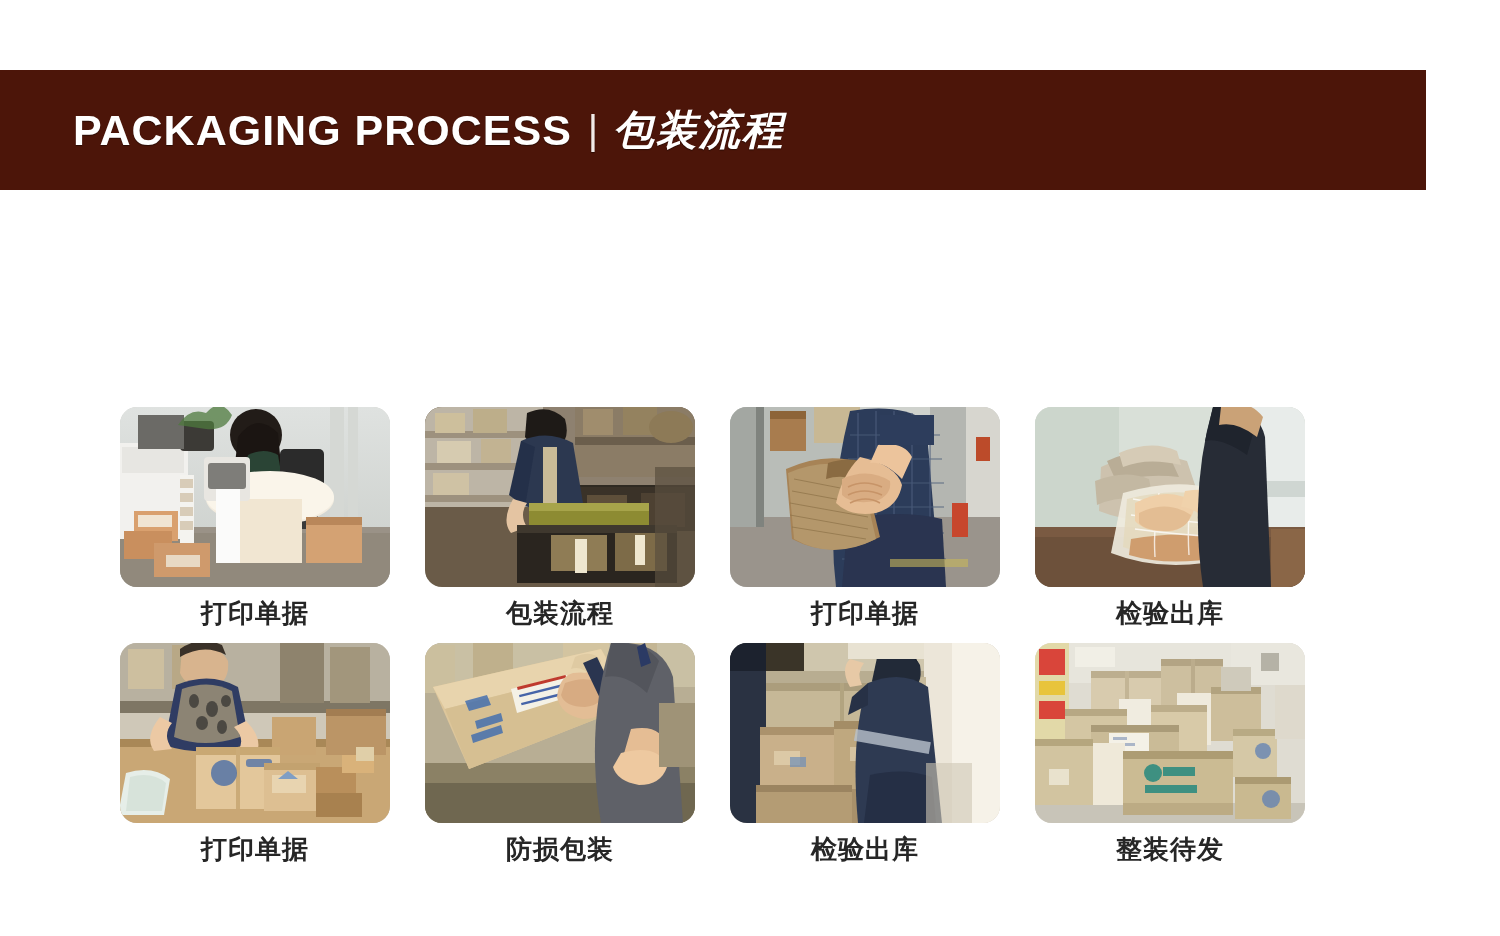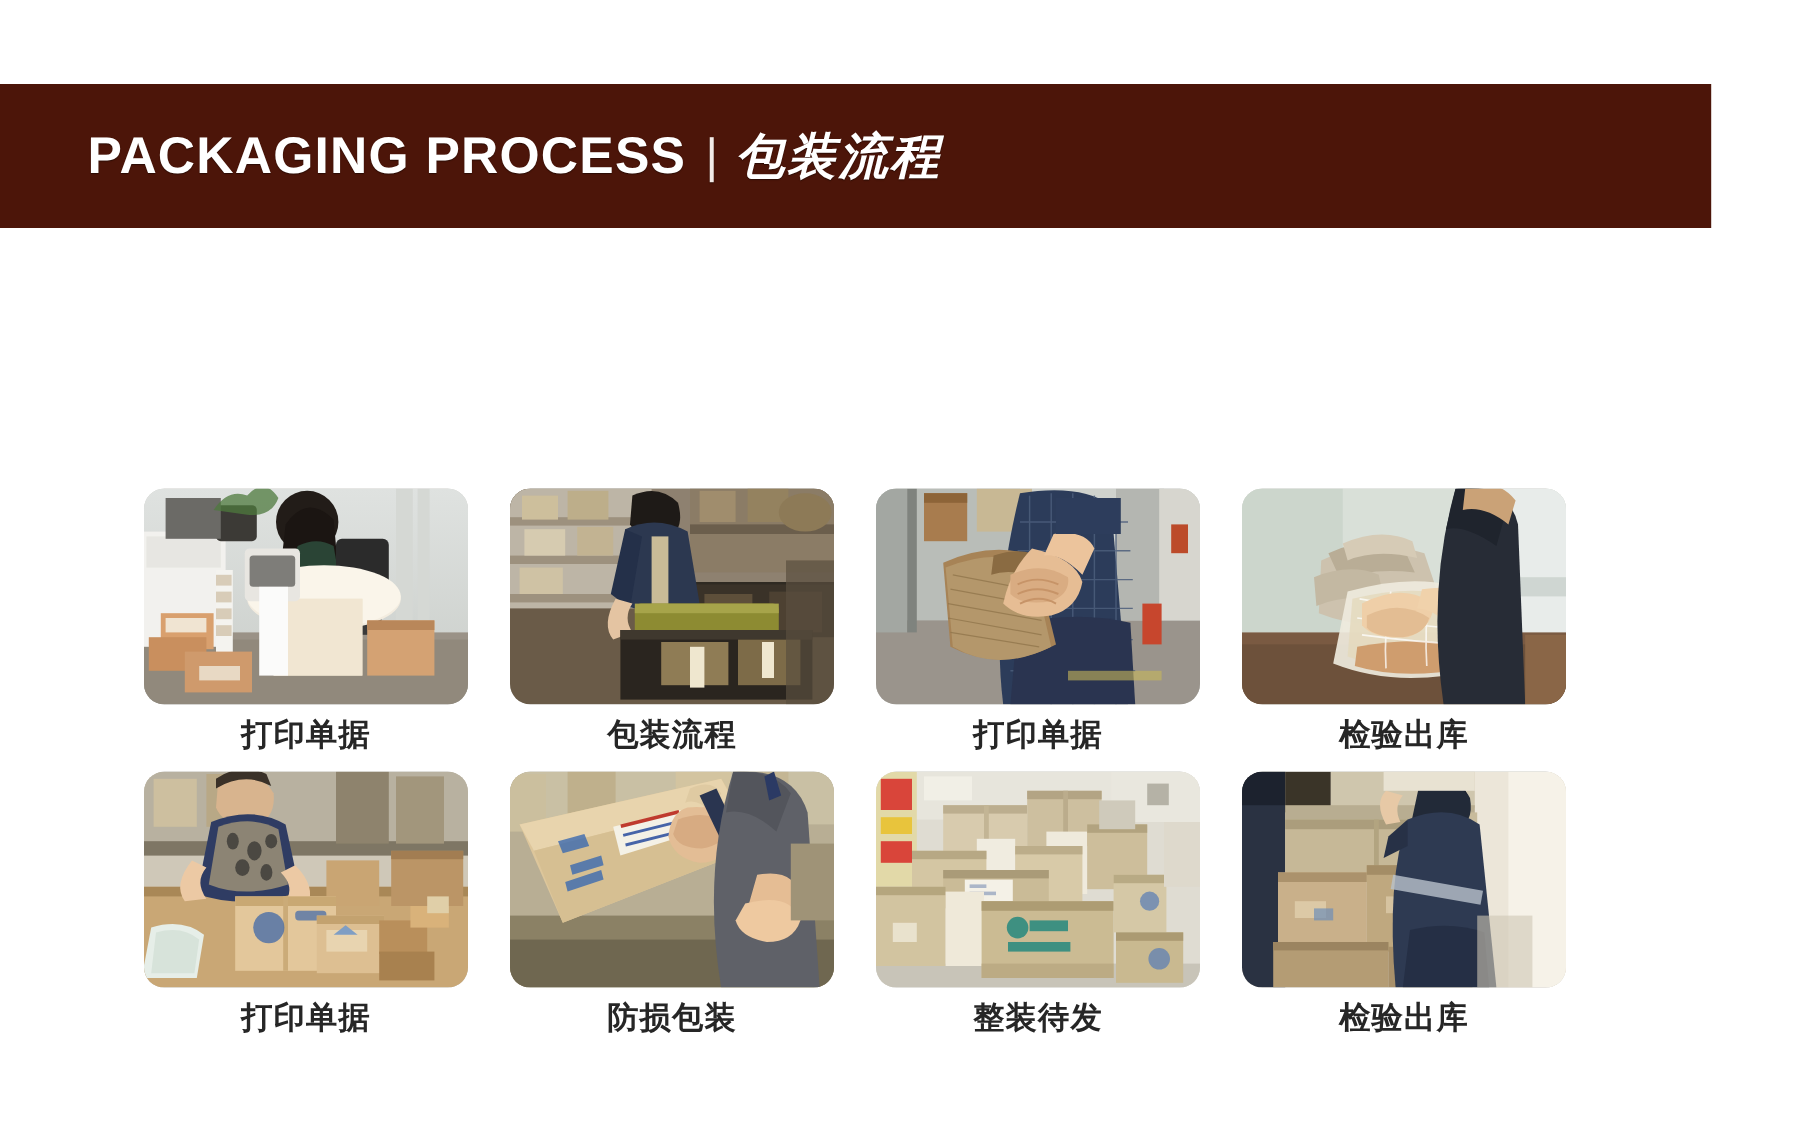--- a/index.html
+++ b/index.html
@@ -398,79 +398,20 @@
             <path d="M212 4 l8 -4 l6 20 l-10 4z" fill="#2b3a64"></path>
             <rect x="234" y="60" width="36" height="64" fill="#9f9377"></rect>
           </svg>
         </div>
         <div class="step-label">防损包装</div>
       </div>
 
       <div class="process-cell">
         <div class="photo">
           <svg viewBox="0 0 270 180" preserveAspectRatio="none">
-            <rect width="270" height="180" fill="#dfdcd2"></rect>
-            <rect x="0" y="0" width="270" height="40" fill="#e7e5dc"></rect>
-            <rect x="0" y="0" width="34" height="96" fill="#e2d9a8"></rect>
-            <rect x="4" y="6" width="26" height="26" fill="#d9453a"></rect>
-            <rect x="4" y="38" width="26" height="14" fill="#e8c43c"></rect>
-            <rect x="4" y="58" width="26" height="18" fill="#d9453a"></rect>
-            <rect x="40" y="4" width="40" height="20" fill="#f1efe6"></rect>
-            <rect x="196" y="0" width="74" height="42" fill="#e9e7de"></rect>
-            <rect x="0" y="160" width="270" height="20" fill="#c8c4b8"></rect>
-            <rect x="56" y="28" width="70" height="42" fill="#d8cbae"></rect>
-            <rect x="56" y="28" width="70" height="7" fill="#bcae8f"></rect>
-            <rect x="90" y="28" width="4" height="42" fill="#c3b595"></rect>
-            <rect x="126" y="16" width="62" height="46" fill="#cdbf9f"></rect>
-            <rect x="126" y="16" width="62" height="7" fill="#b3a484"></rect>
-            <rect x="156" y="16" width="4" height="46" fill="#bbac8c"></rect>
-            <rect x="84" y="56" width="32" height="48" fill="#f0ece0"></rect>
-            <rect x="142" y="50" width="34" height="52" fill="#efeadc"></rect>
-            <rect x="176" y="44" width="50" height="54" fill="#cdbe9b"></rect>
-            <rect x="176" y="44" width="50" height="7" fill="#b2a37f"></rect>
-            <rect x="116" y="62" width="56" height="46" fill="#d8caa8"></rect>
-            <rect x="116" y="62" width="56" height="7" fill="#bcad8a"></rect>
-            <rect x="30" y="66" width="62" height="40" fill="#d4c6a3"></rect>
-            <rect x="30" y="66" width="62" height="7" fill="#b7a884"></rect>
-            <rect x="56" y="82" width="88" height="32" fill="#cabb97"></rect>
-            <rect x="56" y="82" width="88" height="7" fill="#aa9b78"></rect>
-            <rect x="74" y="90" width="40" height="18" fill="#f4f1e7"></rect>
-            <g fill="#7b8fb5" opacity=".6">
-              <rect x="78" y="94" width="14" height="3"></rect>
-                <rect x="78" y="100" width="22" height="3"></rect>
-            </g>
-            <rect x="0" y="96" width="58" height="66" fill="#d2c4a0"></rect>
-            <rect x="0" y="96" width="58" height="7" fill="#b5a67e"></rect>
-            <rect x="14" y="126" width="20" height="16" fill="#e9e2cd"></rect>
-            <rect x="58" y="100" width="32" height="62" fill="#efe9d9"></rect>
-            <rect x="88" y="108" width="110" height="64" fill="#cbbb93"></rect>
-            <rect x="88" y="108" width="110" height="8" fill="#ad9c73"></rect>
-            <rect x="88" y="160" width="110" height="12" fill="#bcab84"></rect>
-            <g fill="#2f8c80" opacity=".9">
-              <ellipse cx="118" cy="130" rx="9" ry="9"></ellipse>
-              <rect x="128" y="124" width="32" height="9"></rect>
-              <rect x="110" y="142" width="52" height="8"></rect>
-            </g>
-            <rect x="198" y="86" width="44" height="48" fill="#d5c8a6"></rect>
-            <rect x="198" y="86" width="44" height="7" fill="#b8aa84"></rect>
-            <ellipse cx="228" cy="108" rx="8" ry="8" fill="#5d80b4" opacity=".75"></ellipse>
-            <rect x="200" y="134" width="56" height="42" fill="#c9b990"></rect>
-            <rect x="200" y="134" width="56" height="7" fill="#ab9a72"></rect>
-            <ellipse cx="236" cy="156" rx="9" ry="9" fill="#5d80b4" opacity=".75"></ellipse>
-            <rect x="240" y="42" width="30" height="54" fill="#ded9cc"></rect>
-            <rect x="186" y="24" width="30" height="24" fill="#cfcabb"></rect>
-            <rect x="226" y="10" width="18" height="18" fill="#b5b2a6"></rect>
-          </svg>
-        </div>
-        <div class="step-label">整装待发</div>
-      </div>
-
-      <div class="process-cell">
-        <div class="photo">
-          <svg viewBox="0 0 270 180" preserveAspectRatio="none">
             <rect width="270" height="180" fill="#d9d2c4"></rect>
             <rect x="190" y="0" width="80" height="180" fill="#ece6d9"></rect>
             <rect x="222" y="0" width="48" height="180" fill="#f6f2e8"></rect>
             <rect x="0" y="0" width="36" height="180" fill="#2a3242"></rect>
             <rect x="0" y="0" width="36" height="28" fill="#1c222e"></rect>
             <rect x="36" y="0" width="38" height="34" fill="#3a3428"></rect>
             <rect x="74" y="0" width="120" height="30" fill="#cfc6ad"></rect>
             <rect x="36" y="28" width="158" height="16" fill="#b8ad91"></rect>
             <rect x="36" y="40" width="158" height="46" fill="#c6b897"></rect>
             <rect x="36" y="40" width="158" height="8" fill="#ab9d7c"></rect>
@@ -492,15 +433,74 @@
             <path d="M138 40 l-16 14 l-4 18 l20 -10z" fill="#273146"></path>
             <path d="M120 44 q-10 -18 0 -28 l14 4 q-8 10 -2 22z" fill="#e7c9a6"></path>
             <rect x="126" y="86" width="76" height="12" fill="#b9c2cc" opacity=".8" transform="rotate(10 126 86)"></rect>
             <path d="M140 132 q34 -8 62 2 l4 46 h-72z" fill="#252f45"></path>
             <rect x="196" y="120" width="46" height="60" fill="#cfc6b4" opacity=".6"></rect>
             <rect x="118" y="0" width="76" height="16" fill="#e8e2d2"></rect>
           </svg>
         </div>
         <div class="step-label">检验出库</div>
       </div>
+
+      <div class="process-cell">
+        <div class="photo">
+          <svg viewBox="0 0 270 180" preserveAspectRatio="none">
+            <rect width="270" height="180" fill="#dfdcd2"></rect>
+            <rect x="0" y="0" width="270" height="40" fill="#e7e5dc"></rect>
+            <rect x="0" y="0" width="34" height="96" fill="#e2d9a8"></rect>
+            <rect x="4" y="6" width="26" height="26" fill="#d9453a"></rect>
+            <rect x="4" y="38" width="26" height="14" fill="#e8c43c"></rect>
+            <rect x="4" y="58" width="26" height="18" fill="#d9453a"></rect>
+            <rect x="40" y="4" width="40" height="20" fill="#f1efe6"></rect>
+            <rect x="196" y="0" width="74" height="42" fill="#e9e7de"></rect>
+            <rect x="0" y="160" width="270" height="20" fill="#c8c4b8"></rect>
+            <rect x="56" y="28" width="70" height="42" fill="#d8cbae"></rect>
+            <rect x="56" y="28" width="70" height="7" fill="#bcae8f"></rect>
+            <rect x="90" y="28" width="4" height="42" fill="#c3b595"></rect>
+            <rect x="126" y="16" width="62" height="46" fill="#cdbf9f"></rect>
+            <rect x="126" y="16" width="62" height="7" fill="#b3a484"></rect>
+            <rect x="156" y="16" width="4" height="46" fill="#bbac8c"></rect>
+            <rect x="84" y="56" width="32" height="48" fill="#f0ece0"></rect>
+            <rect x="142" y="50" width="34" height="52" fill="#efeadc"></rect>
+            <rect x="176" y="44" width="50" height="54" fill="#cdbe9b"></rect>
+            <rect x="176" y="44" width="50" height="7" fill="#b2a37f"></rect>
+            <rect x="116" y="62" width="56" height="46" fill="#d8caa8"></rect>
+            <rect x="116" y="62" width="56" height="7" fill="#bcad8a"></rect>
+            <rect x="30" y="66" width="62" height="40" fill="#d4c6a3"></rect>
+            <rect x="30" y="66" width="62" height="7" fill="#b7a884"></rect>
+            <rect x="56" y="82" width="88" height="32" fill="#cabb97"></rect>
+            <rect x="56" y="82" width="88" height="7" fill="#aa9b78"></rect>
+            <rect x="74" y="90" width="40" height="18" fill="#f4f1e7"></rect>
+            <g fill="#7b8fb5" opacity=".6">
+              <rect x="78" y="94" width="14" height="3"></rect>
+                <rect x="78" y="100" width="22" height="3"></rect>
+            </g>
+            <rect x="0" y="96" width="58" height="66" fill="#d2c4a0"></rect>
+            <rect x="0" y="96" width="58" height="7" fill="#b5a67e"></rect>
+            <rect x="14" y="126" width="20" height="16" fill="#e9e2cd"></rect>
+            <rect x="58" y="100" width="32" height="62" fill="#efe9d9"></rect>
+            <rect x="88" y="108" width="110" height="64" fill="#cbbb93"></rect>
+            <rect x="88" y="108" width="110" height="8" fill="#ad9c73"></rect>
+            <rect x="88" y="160" width="110" height="12" fill="#bcab84"></rect>
+            <g fill="#2f8c80" opacity=".9">
+              <ellipse cx="118" cy="130" rx="9" ry="9"></ellipse>
+              <rect x="128" y="124" width="32" height="9"></rect>
+              <rect x="110" y="142" width="52" height="8"></rect>
+            </g>
+            <rect x="198" y="86" width="44" height="48" fill="#d5c8a6"></rect>
+            <rect x="198" y="86" width="44" height="7" fill="#b8aa84"></rect>
+            <ellipse cx="228" cy="108" rx="8" ry="8" fill="#5d80b4" opacity=".75"></ellipse>
+            <rect x="200" y="134" width="56" height="42" fill="#c9b990"></rect>
+            <rect x="200" y="134" width="56" height="7" fill="#ab9a72"></rect>
+            <ellipse cx="236" cy="156" rx="9" ry="9" fill="#5d80b4" opacity=".75"></ellipse>
+            <rect x="240" y="42" width="30" height="54" fill="#ded9cc"></rect>
+            <rect x="186" y="24" width="30" height="24" fill="#cfcabb"></rect>
+            <rect x="226" y="10" width="18" height="18" fill="#b5b2a6"></rect>
+          </svg>
+        </div>
+        <div class="step-label">整装待发</div>
+      </div>
     </div>
   </div>
 </div>
 
 </body></html>

